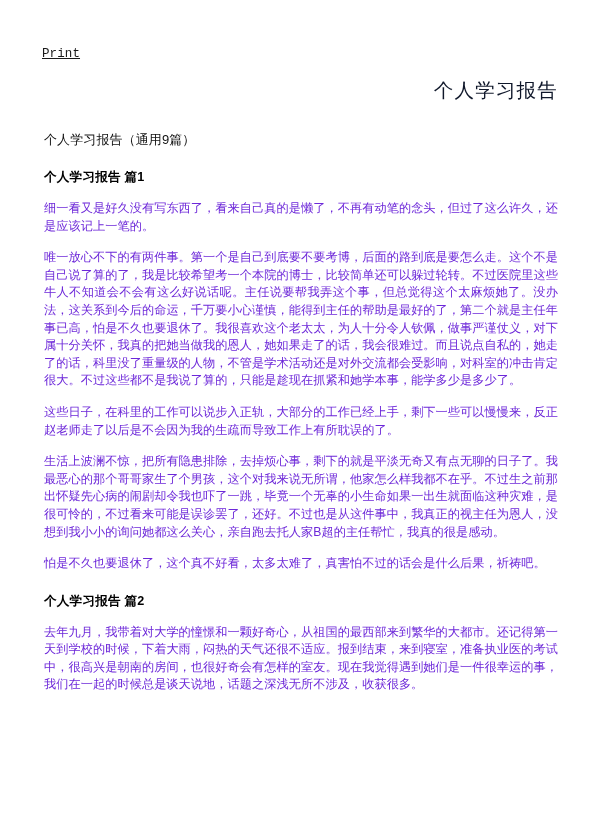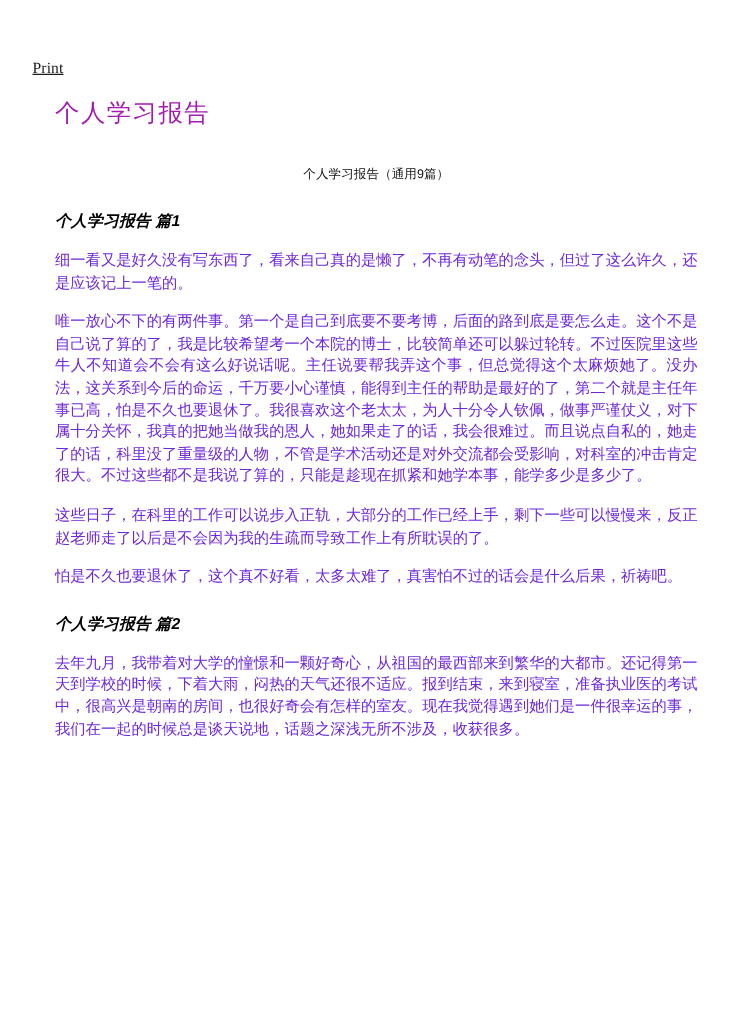--- a/index.html
+++ b/index.html
@@ -17,62 +17,60 @@
   .page {
     width: 600px;
     height: 828px;
     box-sizing: border-box;
     padding: 0;
     position: relative;
     background: #ffffff;
   }
   .print-link {
     position: absolute;
-    left: 26px;
+    left: 42px;
     top: 47px;
-    font-family: Liberation Serif, serif;
+    font-family: Liberation Mono, monospace;
     font-size: 12.5px;
     line-height: 14px;
     color: #1a1a1a;
     letter-spacing: 0.1px;
   }
   .content {
     position: absolute;
     left: 44px;
     top: 78px;
     width: 514px;
   }
   .doc-title {
     font-family: Liberation Mono, monospace;
     font-size: 19.5px;
     font-weight: 400;
-    text-align: left;
+    text-align: right;
     margin: 0 0 0 0;
     padding: 0;
     line-height: 28px;
     letter-spacing: 1.2px;
-    color: #a21caf;
+    color: #0f172a;
   }
   .subtitle {
-    font-size: 10px;
+    font-size: 13px;
     line-height: 18px;
     margin-top: 25px;
     color: #111;
     letter-spacing: 0.1px;
-    text-align: center;
   }
   .section-heading {
     font-size: 12.6px;
     font-weight: bold;
     line-height: 18px;
     margin-top: 19px;
     margin-bottom: 0;
     color: #000;
     letter-spacing: 0.2px;
-    font-style: italic;
   }
   p.para {
     font-size: 12.2px;
     line-height: 17.6px;
     margin: 14px 0 0 0;
     text-align: justify;
     text-justify: inter-ideograph;
     color: #6d28d9;
     letter-spacing: 0.05px;
     word-break: break-all;
@@ -91,19 +89,20 @@
   <div class="content">
 
     <h1 class="doc-title">个人学习报告</h1>
 
     <div class="subtitle">个人学习报告（通用9篇）</div>
 
     <h2 class="section-heading">个人学习报告 篇1</h2>
     <p class="para">细一看又是好久没有写东西了，看来自己真的是懒了，不再有动笔的念头，但过了这么许久，还是应该记上一笔的。</p>
     <p class="para">唯一放心不下的有两件事。第一个是自己到底要不要考博，后面的路到底是要怎么走。这个不是自己说了算的了，我是比较希望考一个本院的博士，比较简单还可以躲过轮转。不过医院里这些牛人不知道会不会有这么好说话呢。主任说要帮我弄这个事，但总觉得这个太麻烦她了。没办法，这关系到今后的命运，千万要小心谨慎，能得到主任的帮助是最好的了，第二个就是主任年事已高，怕是不久也要退休了。我很喜欢这个老太太，为人十分令人钦佩，做事严谨仗义，对下属十分关怀，我真的把她当做我的恩人，她如果走了的话，我会很难过。而且说点自私的，她走了的话，科里没了重量级的人物，不管是学术活动还是对外交流都会受影响，对科室的冲击肯定很大。不过这些都不是我说了算的，只能是趁现在抓紧和她学本事，能学多少是多少了。</p>
     <p class="para">这些日子，在科里的工作可以说步入正轨，大部分的工作已经上手，剩下一些可以慢慢来，反正赵老师走了以后是不会因为我的生疏而导致工作上有所耽误的了。</p>
+    <p class="para">生活上波澜不惊，把所有隐患排除，去掉烦心事，剩下的就是平淡无奇又有点无聊的日子了。我最恶心的那个哥哥家生了个男孩，这个对我来说无所谓，他家怎么样我都不在乎。不过生之前那出怀疑先心病的闹剧却令我也吓了一跳，毕竟一个无辜的小生命如果一出生就面临这种灾难，是很可怜的，不过看来可能是误诊罢了，还好。不过也是从这件事中，我真正的视主任为恩人，没想到我小小的询问她都这么关心，亲自跑去托人家B超的主任帮忙，我真的很是感动。</p>
     <p class="para">怕是不久也要退休了，这个真不好看，太多太难了，真害怕不过的话会是什么后果，祈祷吧。</p>
 
     <h2 class="section-heading">个人学习报告 篇2</h2>
     <p class="para">去年九月，我带着对大学的憧憬和一颗好奇心，从祖国的最西部来到繁华的大都市。还记得第一天到学校的时候，下着大雨，闷热的天气还很不适应。报到结束，来到寝室，准备执业医的考试中，很高兴是朝南的房间，也很好奇会有怎样的室友。现在我觉得遇到她们是一件很幸运的事，我们在一起的时候总是谈天说地，话题之深浅无所不涉及，收获很多。</p>
 
   </div>
 </div>
 
 </body></html>

